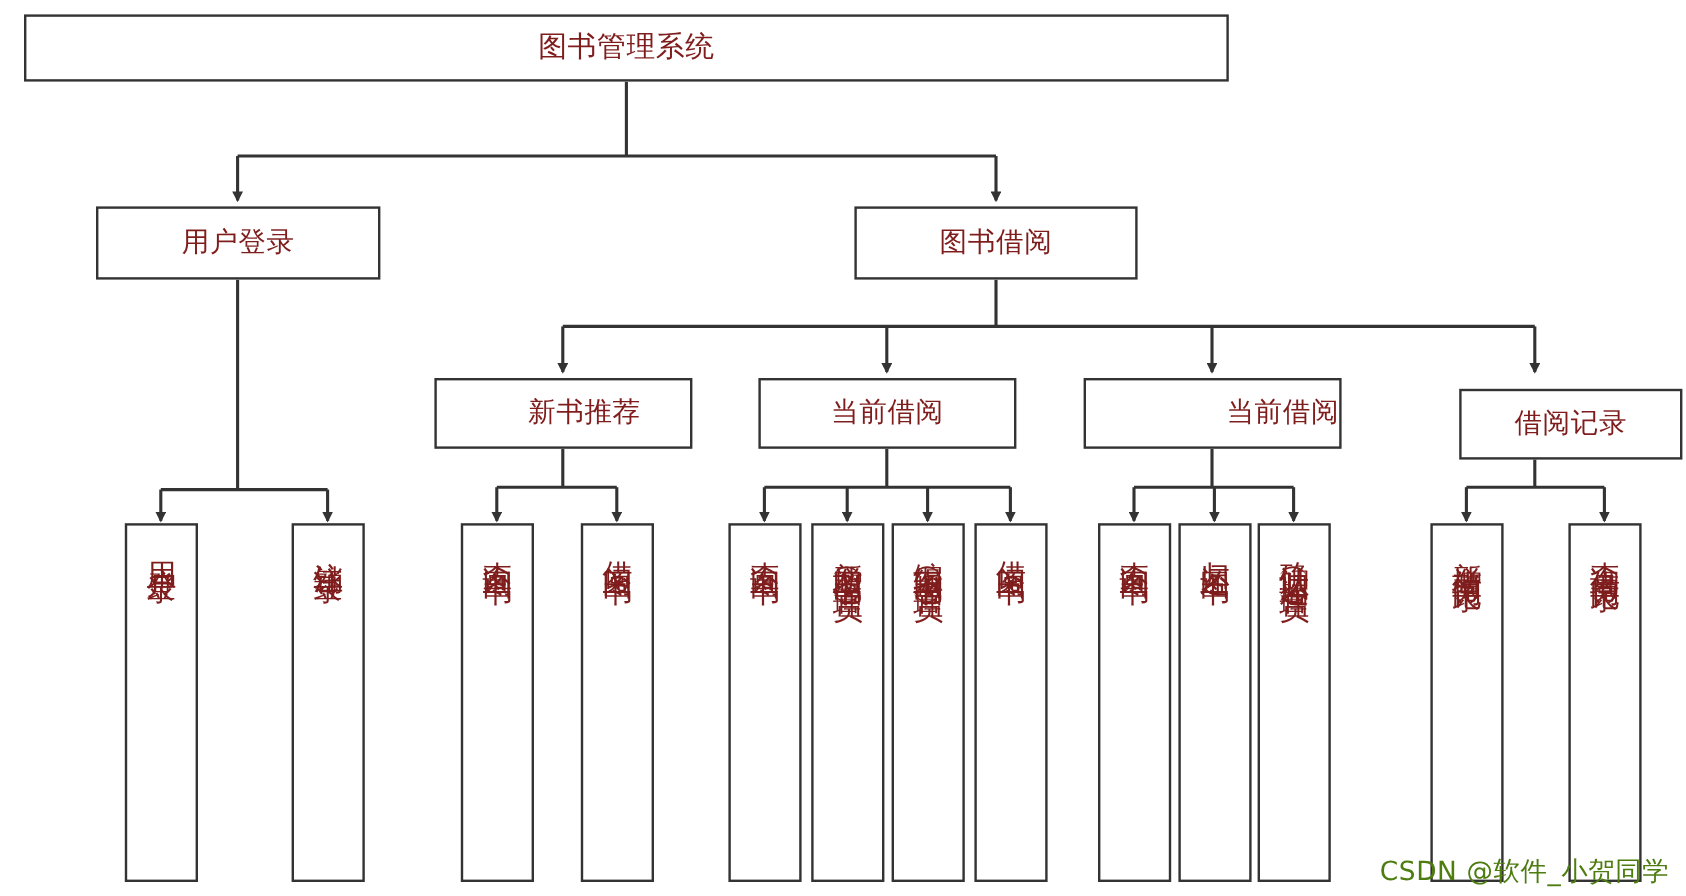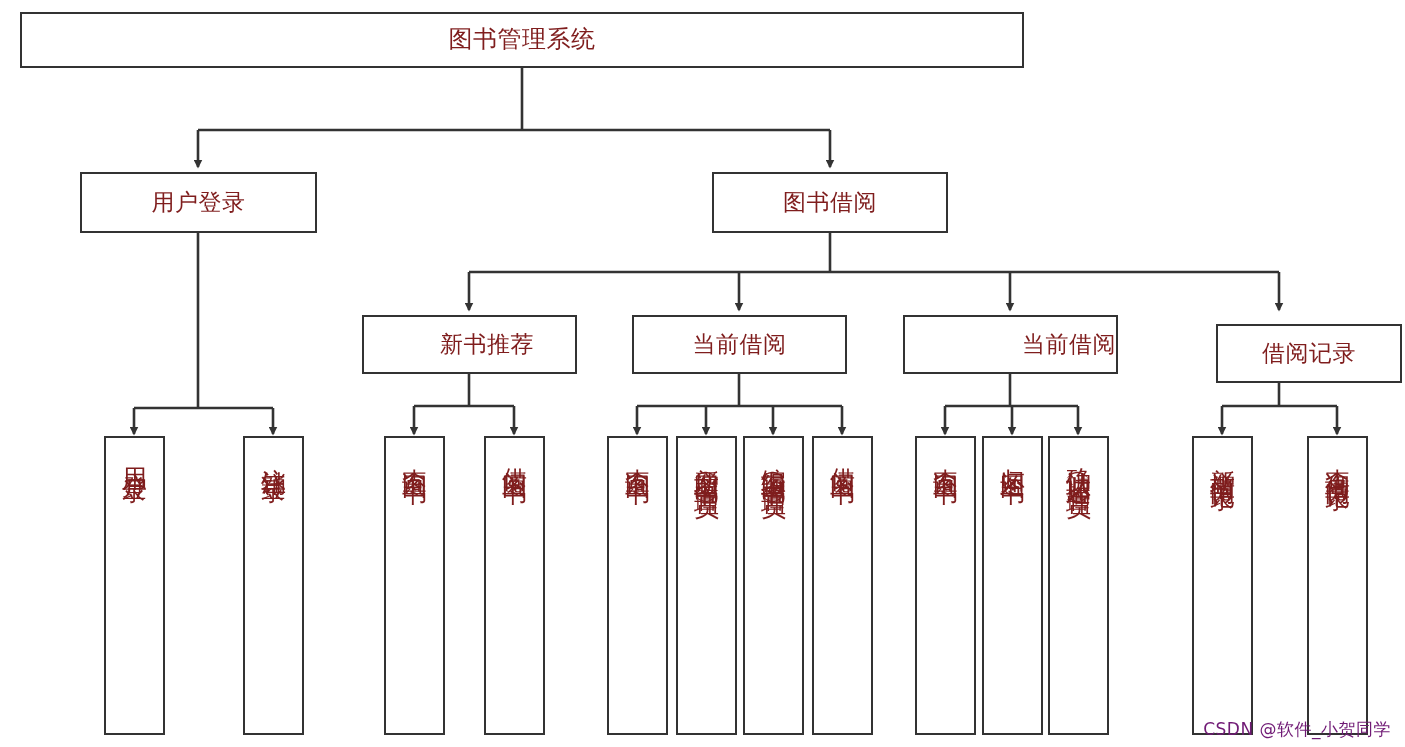--- a/index.html
+++ b/index.html
@@ -65,22 +65,22 @@
     font-size: 25px;
     line-height: 1;
     letter-spacing: 4px;
     white-space: nowrap;
   }
   
   #watermark {
     position: absolute;
     right: 14px;
     bottom: 6px;
-    font-size: 17px;
-    color: #701a75;
+    font-size: 22px;
+    color: #4d7c0f;
     letter-spacing: 0.5px;
     white-space: nowrap;
     user-select: none;
   }
 </style>
 </head>
 <body>
 
 <div id="diagram-root">
 

